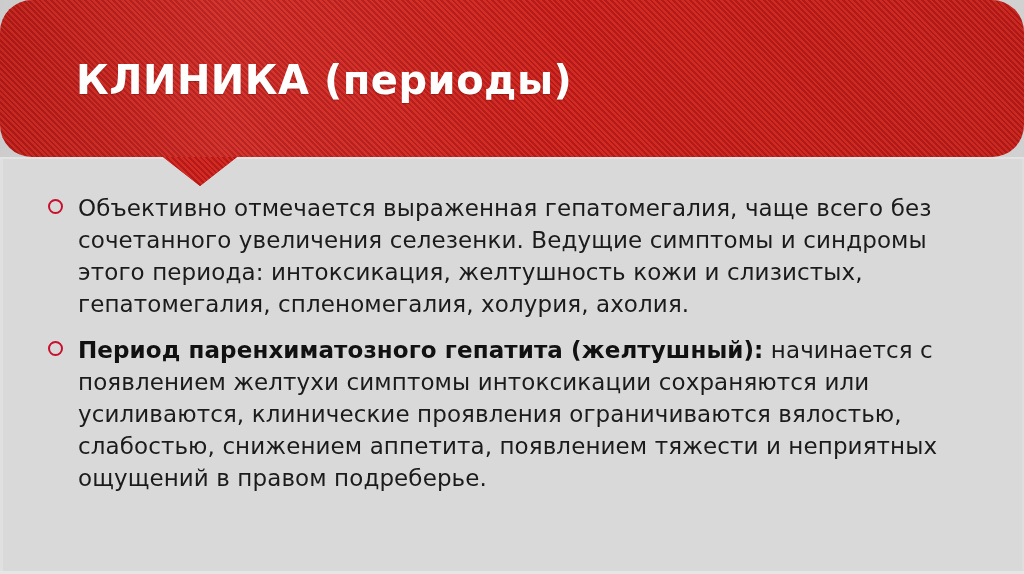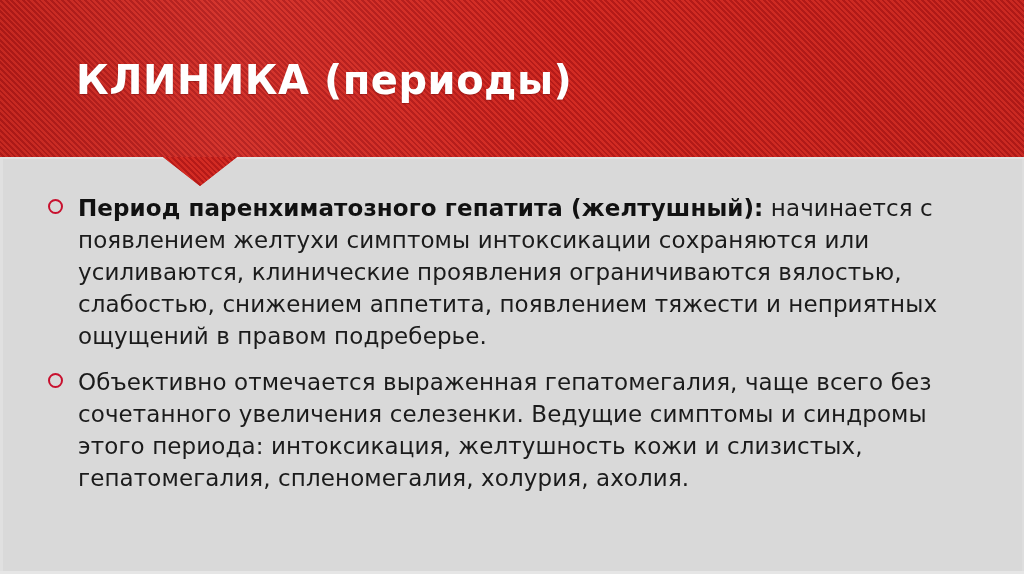--- a/index.html
+++ b/index.html
@@ -27,20 +27,21 @@
     height: 157px;
     background-color: #cc2026;
     background-image: repeating-linear-gradient(
         45deg,
         #d22b23 0px,
         #d22b23 2px,
         #b51a18 2px,
         #b51a18 4px
       );
     overflow: visible;
+    border-radius: 32px;
   }
 
   .header-sheen {
     position: absolute;
     inset: 0;
     background: linear-gradient(90deg,
         rgba(0,0,0,0.06) 0%,
         rgba(255,255,255,0.05) 22%,
         rgba(255,255,255,0.00) 55%,
         rgba(0,0,0,0.04) 100%);
@@ -180,26 +181,26 @@
 
   <div class="header-baseline"></div>
   <div class="header-notch"></div>
   <div class="header-notch-stripes"></div>
 
   <div class="body-area">
     <ul class="bullet-list">
 
       <li class="bullet-item">
         <span class="bullet-marker"></span>
-        <span class="bullet-text"><span class="lead">Период паренхиматозного гепатита (желтушный):</span><span> начинается с появлением желтухи симптомы интоксикации сохраняются или усиливаются, клинические проявления ограничиваются вялостью, слабостью, снижением аппетита, появлением тяжести и неприятных ощущений в правом подреберье.</span></span>
+        <span class="bullet-text"><span class="lead"></span><span>Объективно отмечается выраженная гепатомегалия, чаще всего без сочетанного увеличения селезенки. Ведущие симптомы и синдромы этого периода: интоксикация, желтушность кожи и слизистых, гепатомегалия, спленомегалия, холурия, ахолия.</span></span>
       </li>
 
       <li class="bullet-item">
         <span class="bullet-marker"></span>
-        <span class="bullet-text"><span class="lead"></span><span>Объективно отмечается выраженная гепатомегалия, чаще всего без сочетанного увеличения селезенки. Ведущие симптомы и синдромы этого периода: интоксикация, желтушность кожи и слизистых, гепатомегалия, спленомегалия, холурия, ахолия.</span></span>
+        <span class="bullet-text"><span class="lead">Период паренхиматозного гепатита (желтушный):</span><span> начинается с появлением желтухи симптомы интоксикации сохраняются или усиливаются, клинические проявления ограничиваются вялостью, слабостью, снижением аппетита, появлением тяжести и неприятных ощущений в правом подреберье.</span></span>
       </li>
 
     </ul>
   </div>
 
   <div class="edge-left"></div>
   <div class="edge-right"></div>
   <div class="edge-bottom"></div>
 
 </div>

